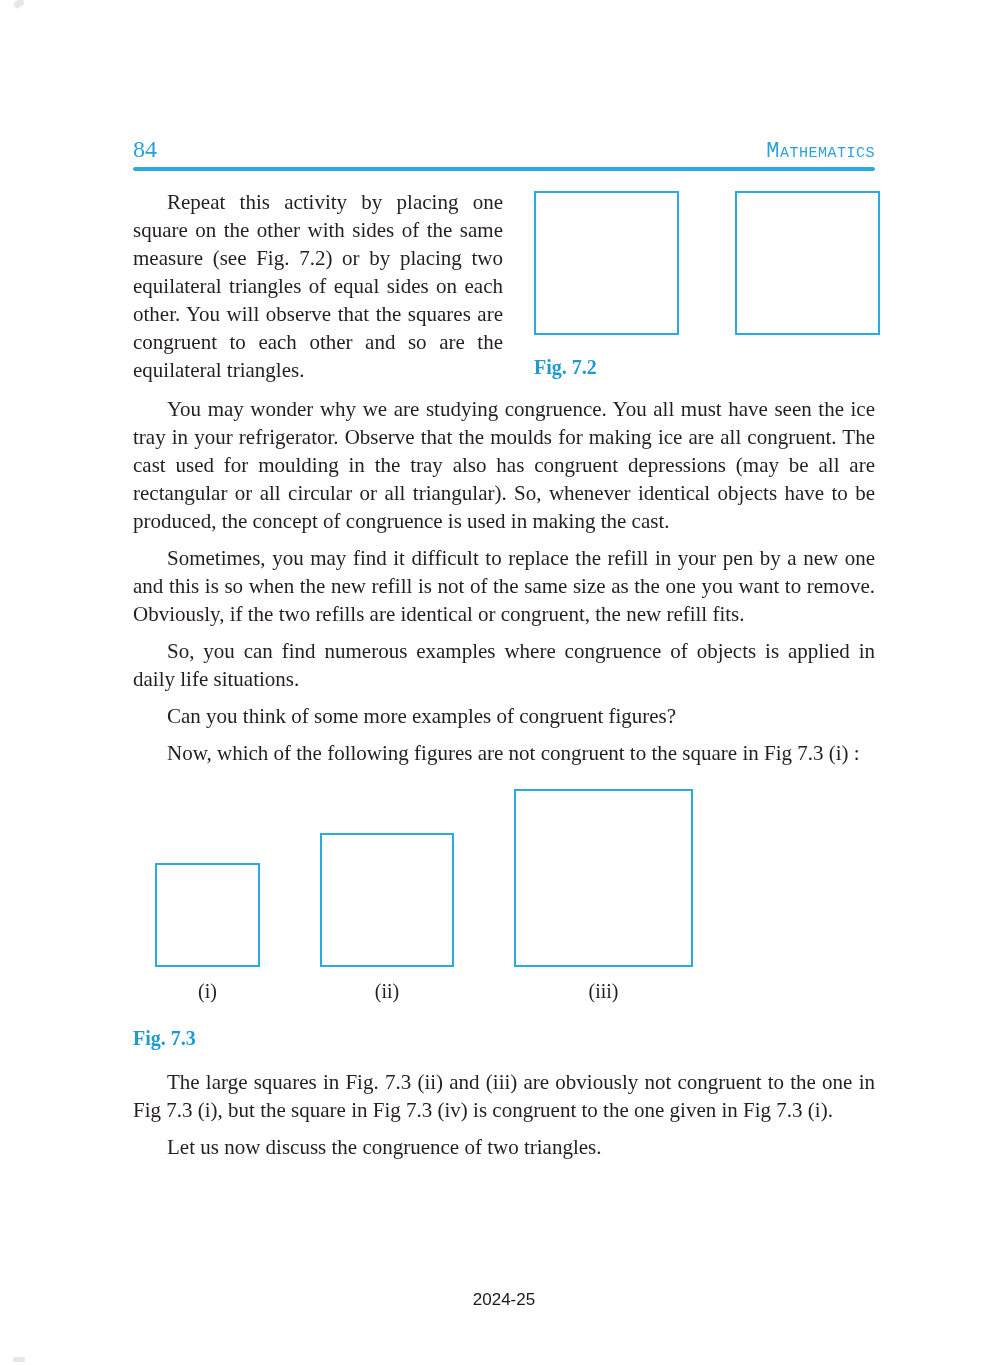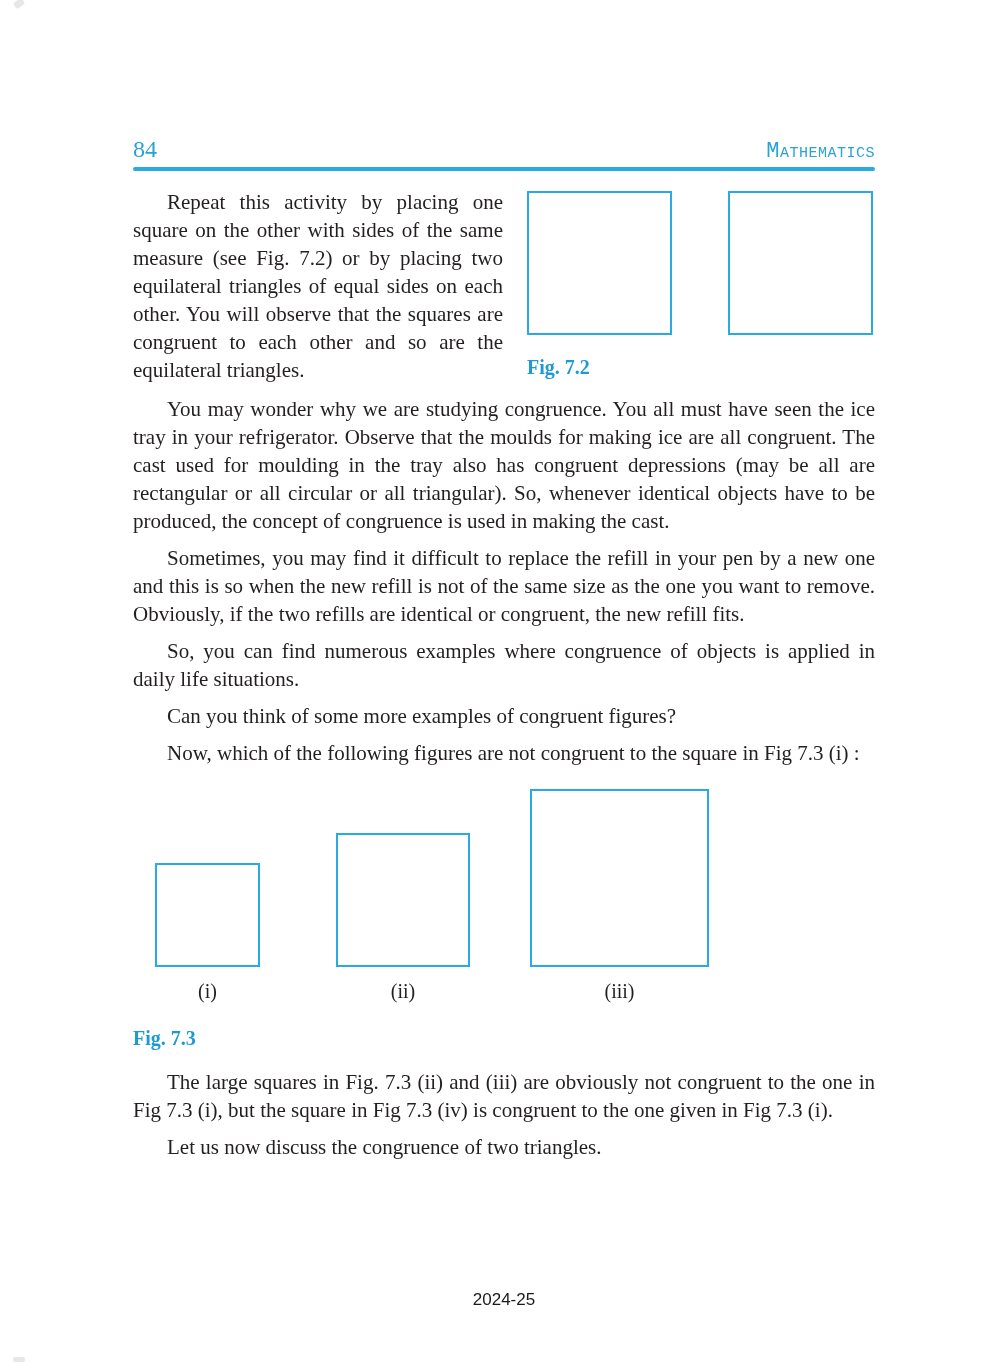--- a/index.html
+++ b/index.html
@@ -41,42 +41,42 @@
   
   .content {
     position: absolute;
     left: 133px; top: 188px; width: 742px;
     font-size: 21px; line-height: 28px;
     text-align: justify;
   }
   .content p { margin: 0 0 9px 0; text-indent: 34px; }
 
   
-  .p1-row { display: flex; gap: 24px; margin-bottom: 11px; }
+  .p1-row { display: flex; gap: 31px; margin-bottom: 11px; }
   .p1-row p { flex: 0 0 370px; margin: 0; }
   .fig72 { flex: 1; padding-top: 3px; }
   .fig72-squares { display: flex; gap: 56px; }
   .sq { border: 2px solid #29abe2; box-sizing: border-box; background: #ffffff; }
   .sq72 { width: 145px; height: 144px; }
   .fig-caption {
     margin-top: 18px;
     text-align: left;
     color: #1e9ad3;
     font-weight: bold;
     font-size: 20px;
     text-indent: 0;
   }
 
   
   .fig73 { margin-top: 22px; }
   .fig73-row { display: flex; align-items: flex-end; }
   .fig-col { display: flex; flex-direction: column; align-items: center; }
   .fig-col .lbl { margin-top: 12px; font-size: 20px; line-height: 24px; color: #231f20; }
   .col-i   { margin-left: 22px; }
-  .col-ii  { margin-left: 76px; }
+  .col-ii  { margin-left: 60px; }
   .col-iii { margin-left: 60px; }
   .col-iv  { margin-left: 58px; }
   .sq-i   { width: 105px; height: 104px; }
   .sq-ii  { width: 134px; height: 134px; }
   .sq-iii { width: 179px; height: 178px; }
   .sq-iv  { width: 104px; height: 104px; }
   .fig73 .fig-caption { margin-top: 21px; margin-bottom: 16px; }
 
   
   .footer {

